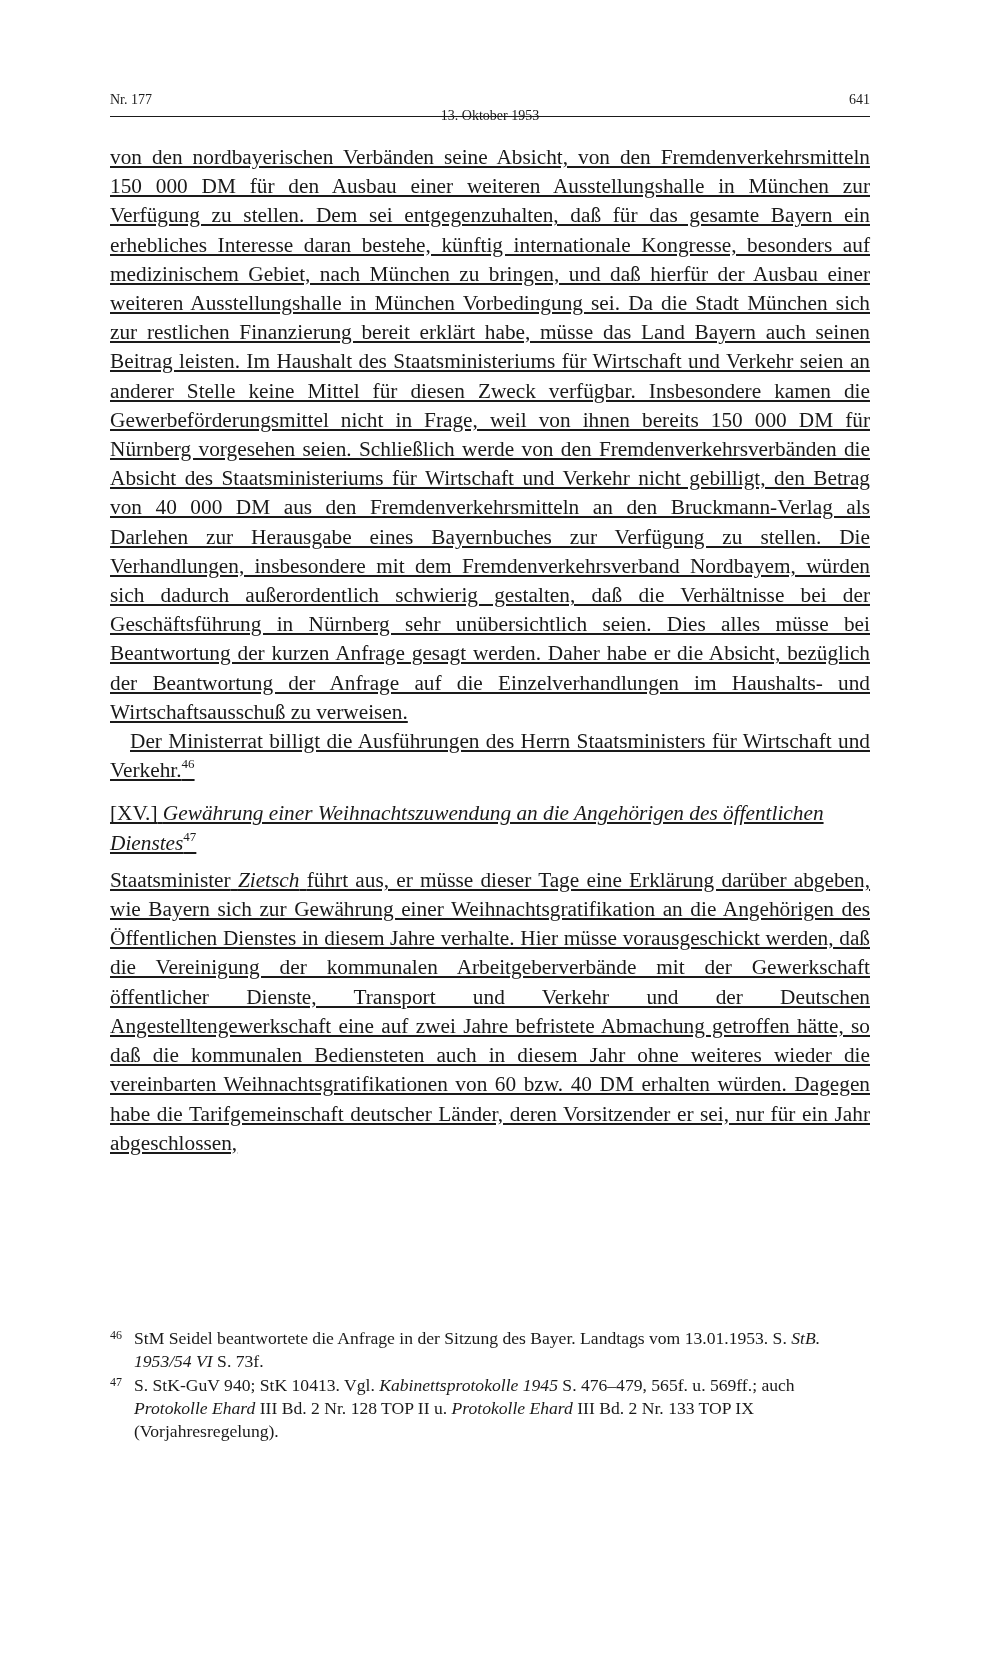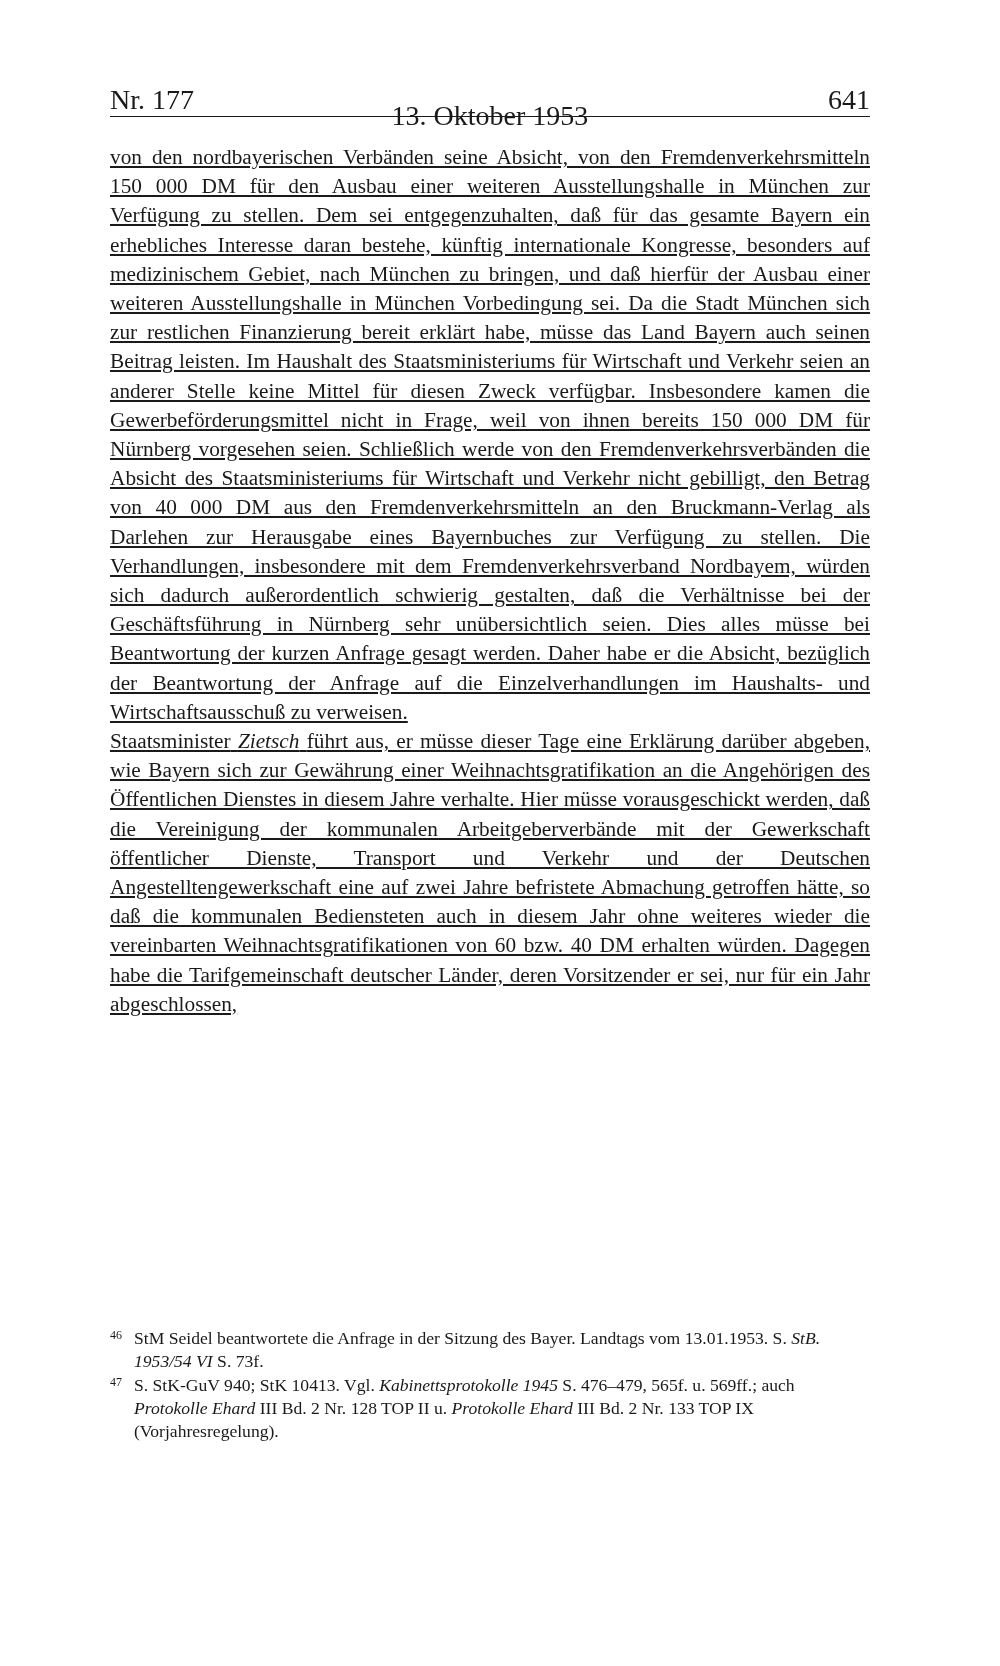--- a/index.html
+++ b/index.html
@@ -20,21 +20,21 @@
       left: 110px;
       top: 0;
       width: 760px;
     }
     .running-head {
       position: absolute;
       top: 84px;
       left: 0;
       width: 760px;
       height: 32px;
-      font-size: 28px;
+      font-size: 14px;
       line-height: 32px;
       border-bottom: 1.5px solid #1a1a1a;
     }
     .running-head .left { position: absolute; left: 0; top: 0; }
     .running-head .center { position: absolute; left: 0; width: 760px; text-align: center; top: 16px; }
     .running-head .right { position: absolute; right: 0; top: 0; }
 
     .body-text {
       position: absolute;
       top: 143px;
@@ -90,21 +90,23 @@
 
   <div class="running-head">
     <span class="left">Nr. 177</span>
     <span class="center">13. Oktober 1953</span>
     <span class="right">641</span>
   </div>
 
   <div class="body-text">
     <p>von den nordbayerischen Verbänden seine Absicht, von den Fremdenverkehrsmitteln 150 000 DM für den Ausbau einer weiteren Ausstellungshalle in München zur Verfügung zu stellen. Dem sei entgegenzuhalten, daß für das gesamte Bayern ein erhebliches Interesse daran bestehe, künftig internationale Kongresse, besonders auf medizinischem Gebiet, nach München zu bringen, und daß hierfür der Ausbau einer weiteren Ausstellungshalle in München Vorbedingung sei. Da die Stadt München sich zur restlichen Finanzierung bereit erklärt habe, müsse das Land Bayern auch seinen Beitrag leisten. Im Haushalt des Staatsministeriums für Wirtschaft und Verkehr seien an anderer Stelle keine Mittel für diesen Zweck verfügbar. Insbesondere kamen die Gewerbeförderungsmittel nicht in Frage, weil von ihnen bereits 150 000 DM für Nürnberg vorgesehen seien. Schließlich werde von den Fremdenverkehrsverbänden die Absicht des Staatsministeriums für Wirtschaft und Verkehr nicht gebilligt, den Betrag von 40 000 DM aus den Fremdenverkehrsmitteln an den Bruckmann-Verlag als Darlehen zur Herausgabe eines Bayernbuches zur Verfügung zu stellen. Die Verhandlungen, insbesondere mit dem Fremdenverkehrsverband Nordbayem, würden sich dadurch außerordentlich schwierig gestalten, daß die Verhältnisse bei der Geschäftsführung in Nürnberg sehr unübersichtlich seien. Dies alles müsse bei Beantwortung der kurzen Anfrage gesagt werden. Daher habe er die Absicht, bezüglich der Beantwortung der Anfrage auf die Einzelverhandlungen im Haushalts- und Wirtschaftsausschuß zu verweisen.</p>
 
+    <p class="indent"><span>Der Ministerrat billigt die Ausführungen des Herrn Staatsministers für Wirtschaft und Verkehr.</span><sup>46</sup></p>
 
+    <p class="heading"><span>[XV.]</span> <i>Gewährung einer Weihnachtszuwendung an die Angehörigen des öffentlichen Dienstes</i><sup>47</sup></p>
 
     <p><span>Staatsminister</span> <i>Zietsch</i> <span>führt aus, er müsse dieser Tage eine Erklärung darüber abgeben, wie Bayern sich zur Gewährung einer Weihnachtsgratifikation an die Angehörigen des Öffentlichen Dienstes in diesem Jahre verhalte. Hier müsse vorausgeschickt werden, daß die Vereinigung der kommunalen Arbeitgeberverbände mit der Gewerkschaft öffentlicher Dienste, Transport und Verkehr und der Deutschen Angestelltengewerkschaft eine auf zwei Jahre befristete Abmachung getroffen hätte, so daß die kommunalen Bediensteten auch in diesem Jahr ohne weiteres wieder die vereinbarten Weihnachtsgratifikationen von 60 bzw. 40 DM erhalten würden. Dagegen habe die Tarifgemeinschaft deutscher Länder, deren Vorsitzender er sei, nur für ein Jahr abgeschlossen,</span></p>
   </div>
 
   <div class="footnotes">
     <p class="fn">
       <span class="fn-num">46</span>
       <span>StM Seidel beantwortete die Anfrage in der Sitzung des Bayer. Landtags vom 13.01.1953. S.</span>
       <i>StB. 1953/54 VI</i>
       <span>S. 73f.</span>

